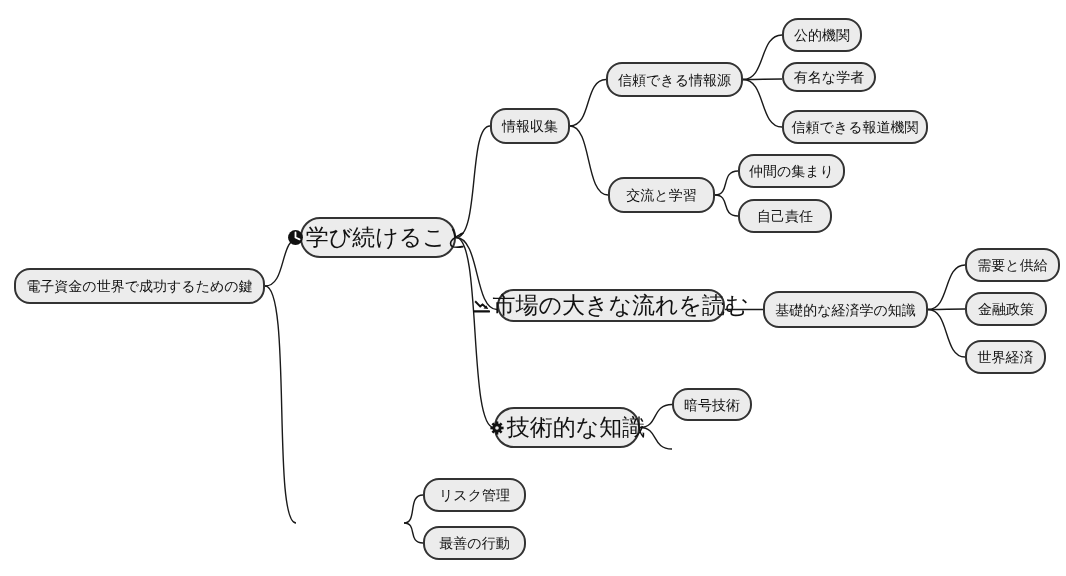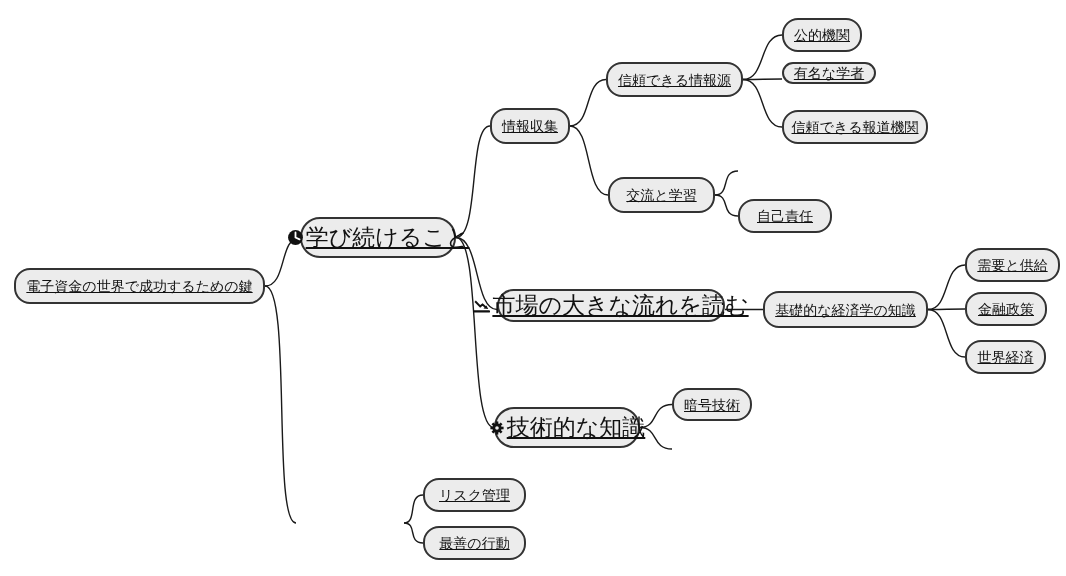--- a/index.html
+++ b/index.html
@@ -35,21 +35,20 @@
     border-radius: 16px;
     display: flex;
     align-items: center;
     justify-content: center;
     gap: 2px;
     padding: 0 10px;
     white-space: nowrap;
     color: #111111;
     font-size: 14px;
     line-height: 1;
-    text-decoration: underline;
   }
   .node.section {
     border-radius: 20px;
     font-size: 23px;
   }
   .node .icon {
     display: inline-flex;
     align-items: center;
     justify-content: center;
   }
@@ -102,32 +101,35 @@
   </div>
 
   <div class="node" style="left:606px;top:62px;width:137px;height:35px">
     <span class="label">信頼できる情報源</span>
   </div>
 
   <div class="node" style="left:782px;top:18px;width:80px;height:34px">
     <span class="label">公的機関</span>
   </div>
 
-  <div class="node" style="left:782px;top:62px;width:94px;height:22px">
+  <div class="node" style="left:782px;top:62px;width:94px;height:30px">
     <span class="label">有名な学者</span>
   </div>
 
   <div class="node" style="left:782px;top:110px;width:146px;height:34px">
     <span class="label">信頼できる報道機関</span>
   </div>
 
   <div class="node" style="left:608px;top:177px;width:107px;height:36px">
     <span class="label">交流と学習</span>
   </div>
 
+  <div class="node" style="left:738px;top:154px;width:107px;height:34px">
+    <span class="label">仲間の集まり</span>
+  </div>
 
   <div class="node" style="left:738px;top:199px;width:94px;height:34px">
     <span class="label">自己責任</span>
   </div>
 
   <div class="node section" style="left:497px;top:289px;width:228px;height:33px">
     <span class="icon">
       <svg viewBox="0 0 16 16" width="17" height="17">
         <path d="M1 13.6 H15" stroke="#111111" stroke-width="2.2" stroke-linecap="round"></path>
         <path d="M2 4 L6.8 8.8 L9 7 L12 9.6" stroke="#111111" stroke-width="1.8" fill="none"></path>

